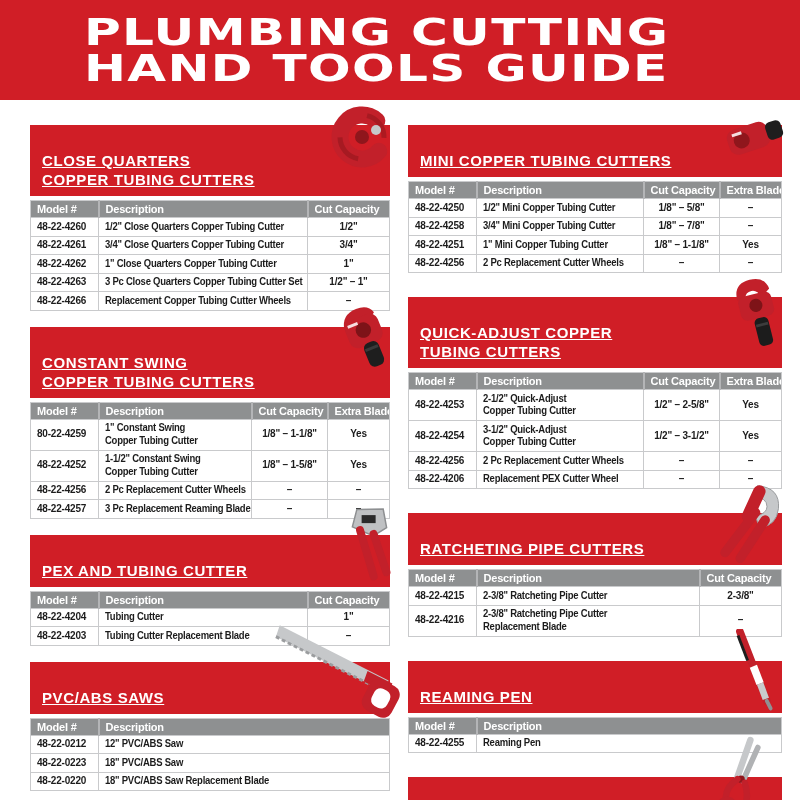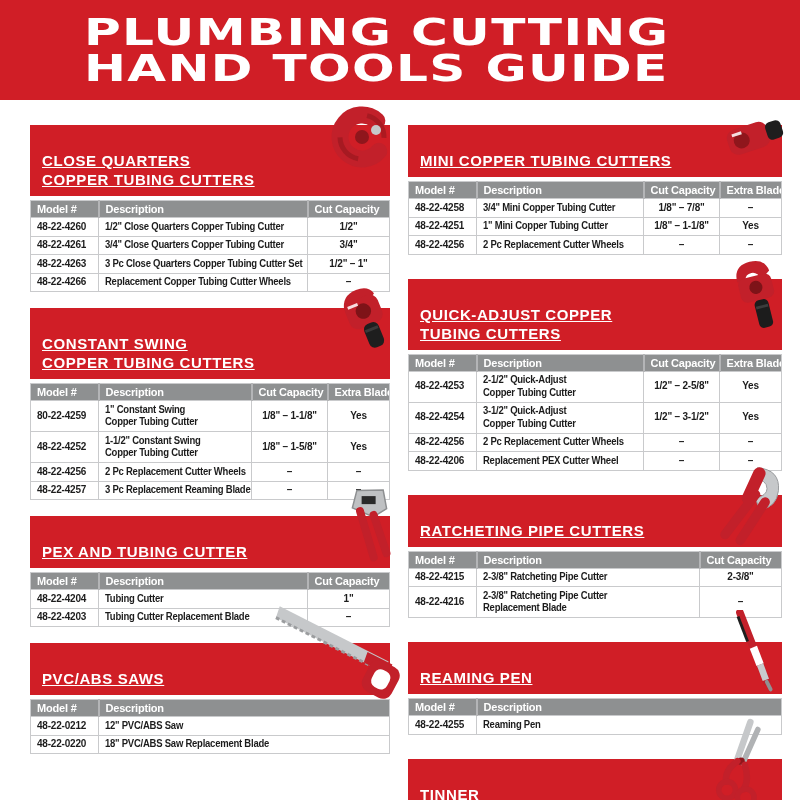--- a/index.html
+++ b/index.html
@@ -117,20 +117,25 @@
               <td><span class="val">48-22-4260</span></td>
               <td><span class="desc">1/2" Close Quarters Copper Tubing Cutter</span></td>
               <td class="center"><span class="val">1/2"</span></td>
             </tr>
             <tr>
               <td><span class="val">48-22-4261</span></td>
               <td><span class="desc">3/4" Close Quarters Copper Tubing Cutter</span></td>
               <td class="center"><span class="val">3/4"</span></td>
             </tr>
             <tr>
+              <td><span class="val">48-22-4262</span></td>
+              <td><span class="desc">1" Close Quarters Copper Tubing Cutter</span></td>
+              <td class="center"><span class="val">1"</span></td>
+            </tr>
+            <tr>
               <td><span class="val">48-22-4263</span></td>
               <td><span class="desc">3 Pc Close Quarters Copper Tubing Cutter Set</span></td>
               <td class="center"><span class="val">1/2" – 1"</span></td>
             </tr>
             <tr>
               <td><span class="val">48-22-4266</span></td>
               <td><span class="desc">Replacement Copper Tubing Cutter Wheels</span></td>
               <td class="center"><span class="val">–</span></td>
             </tr>
           </tbody>
@@ -261,20 +266,24 @@
               <th>Model #</th>
               <th>Description</th>
             </tr>
           </thead>
           <tbody>
             <tr>
               <td><span class="val">48-22-0212</span></td>
               <td><span class="desc">12" PVC/ABS Saw</span></td>
             </tr>
             <tr>
+              <td><span class="val">48-22-0223</span></td>
+              <td><span class="desc">18" PVC/ABS Saw</span></td>
+            </tr>
+            <tr>
               <td><span class="val">48-22-0220</span></td>
               <td><span class="desc">18" PVC/ABS Saw Replacement Blade</span></td>
             </tr>
           </tbody>
         </table>
     </section>
 
   </div>
 
   <div class="col col-right">
@@ -300,20 +309,26 @@
           </colgroup>
           <thead>
             <tr>
               <th>Model #</th>
               <th>Description</th>
               <th>Cut Capacity</th>
               <th>Extra Blade</th>
             </tr>
           </thead>
           <tbody>
+            <tr>
+              <td><span class="val">48-22-4250</span></td>
+              <td><span class="desc">1/2" Mini Copper Tubing Cutter</span></td>
+              <td class="center"><span class="val">1/8" – 5/8"</span></td>
+              <td class="center"><span class="val">–</span></td>
+            </tr>
             <tr>
               <td><span class="val">48-22-4258</span></td>
               <td><span class="desc">3/4" Mini Copper Tubing Cutter</span></td>
               <td class="center"><span class="val">1/8" – 7/8"</span></td>
               <td class="center"><span class="val">–</span></td>
             </tr>
             <tr>
               <td><span class="val">48-22-4251</span></td>
               <td><span class="desc">1" Mini Copper Tubing Cutter</span></td>
               <td class="center"><span class="val">1/8" – 1-1/8"</span></td>

